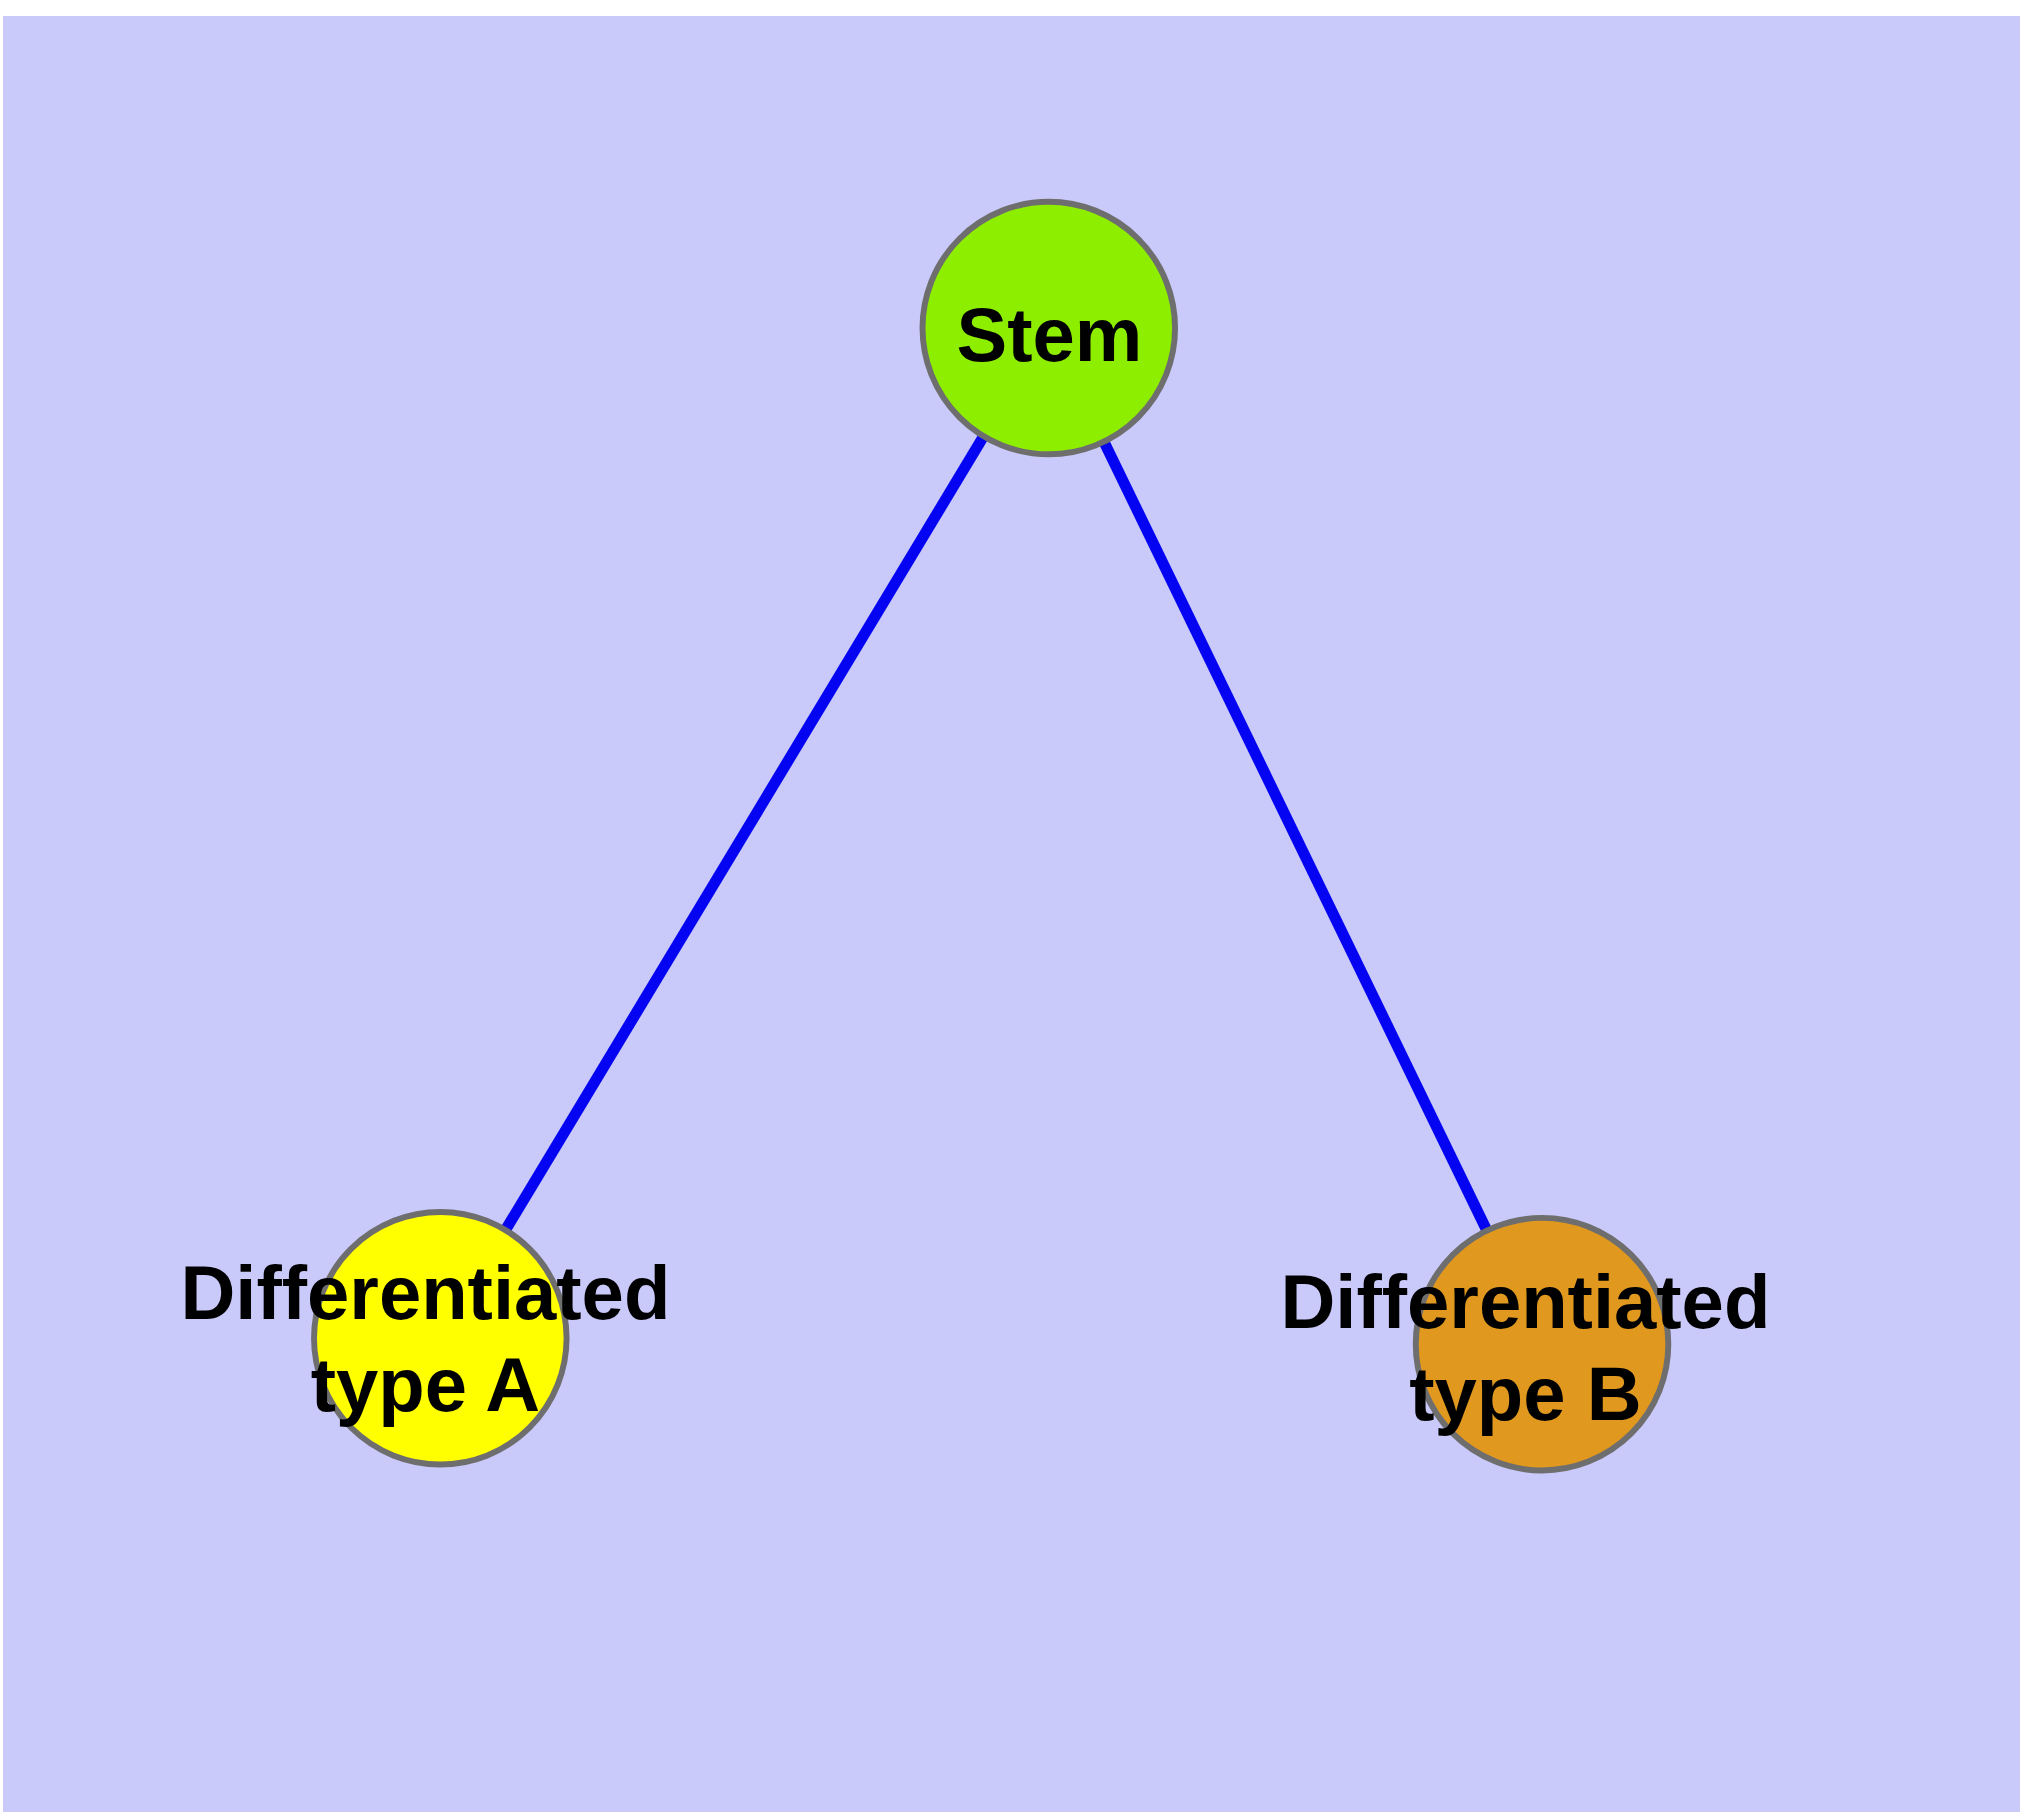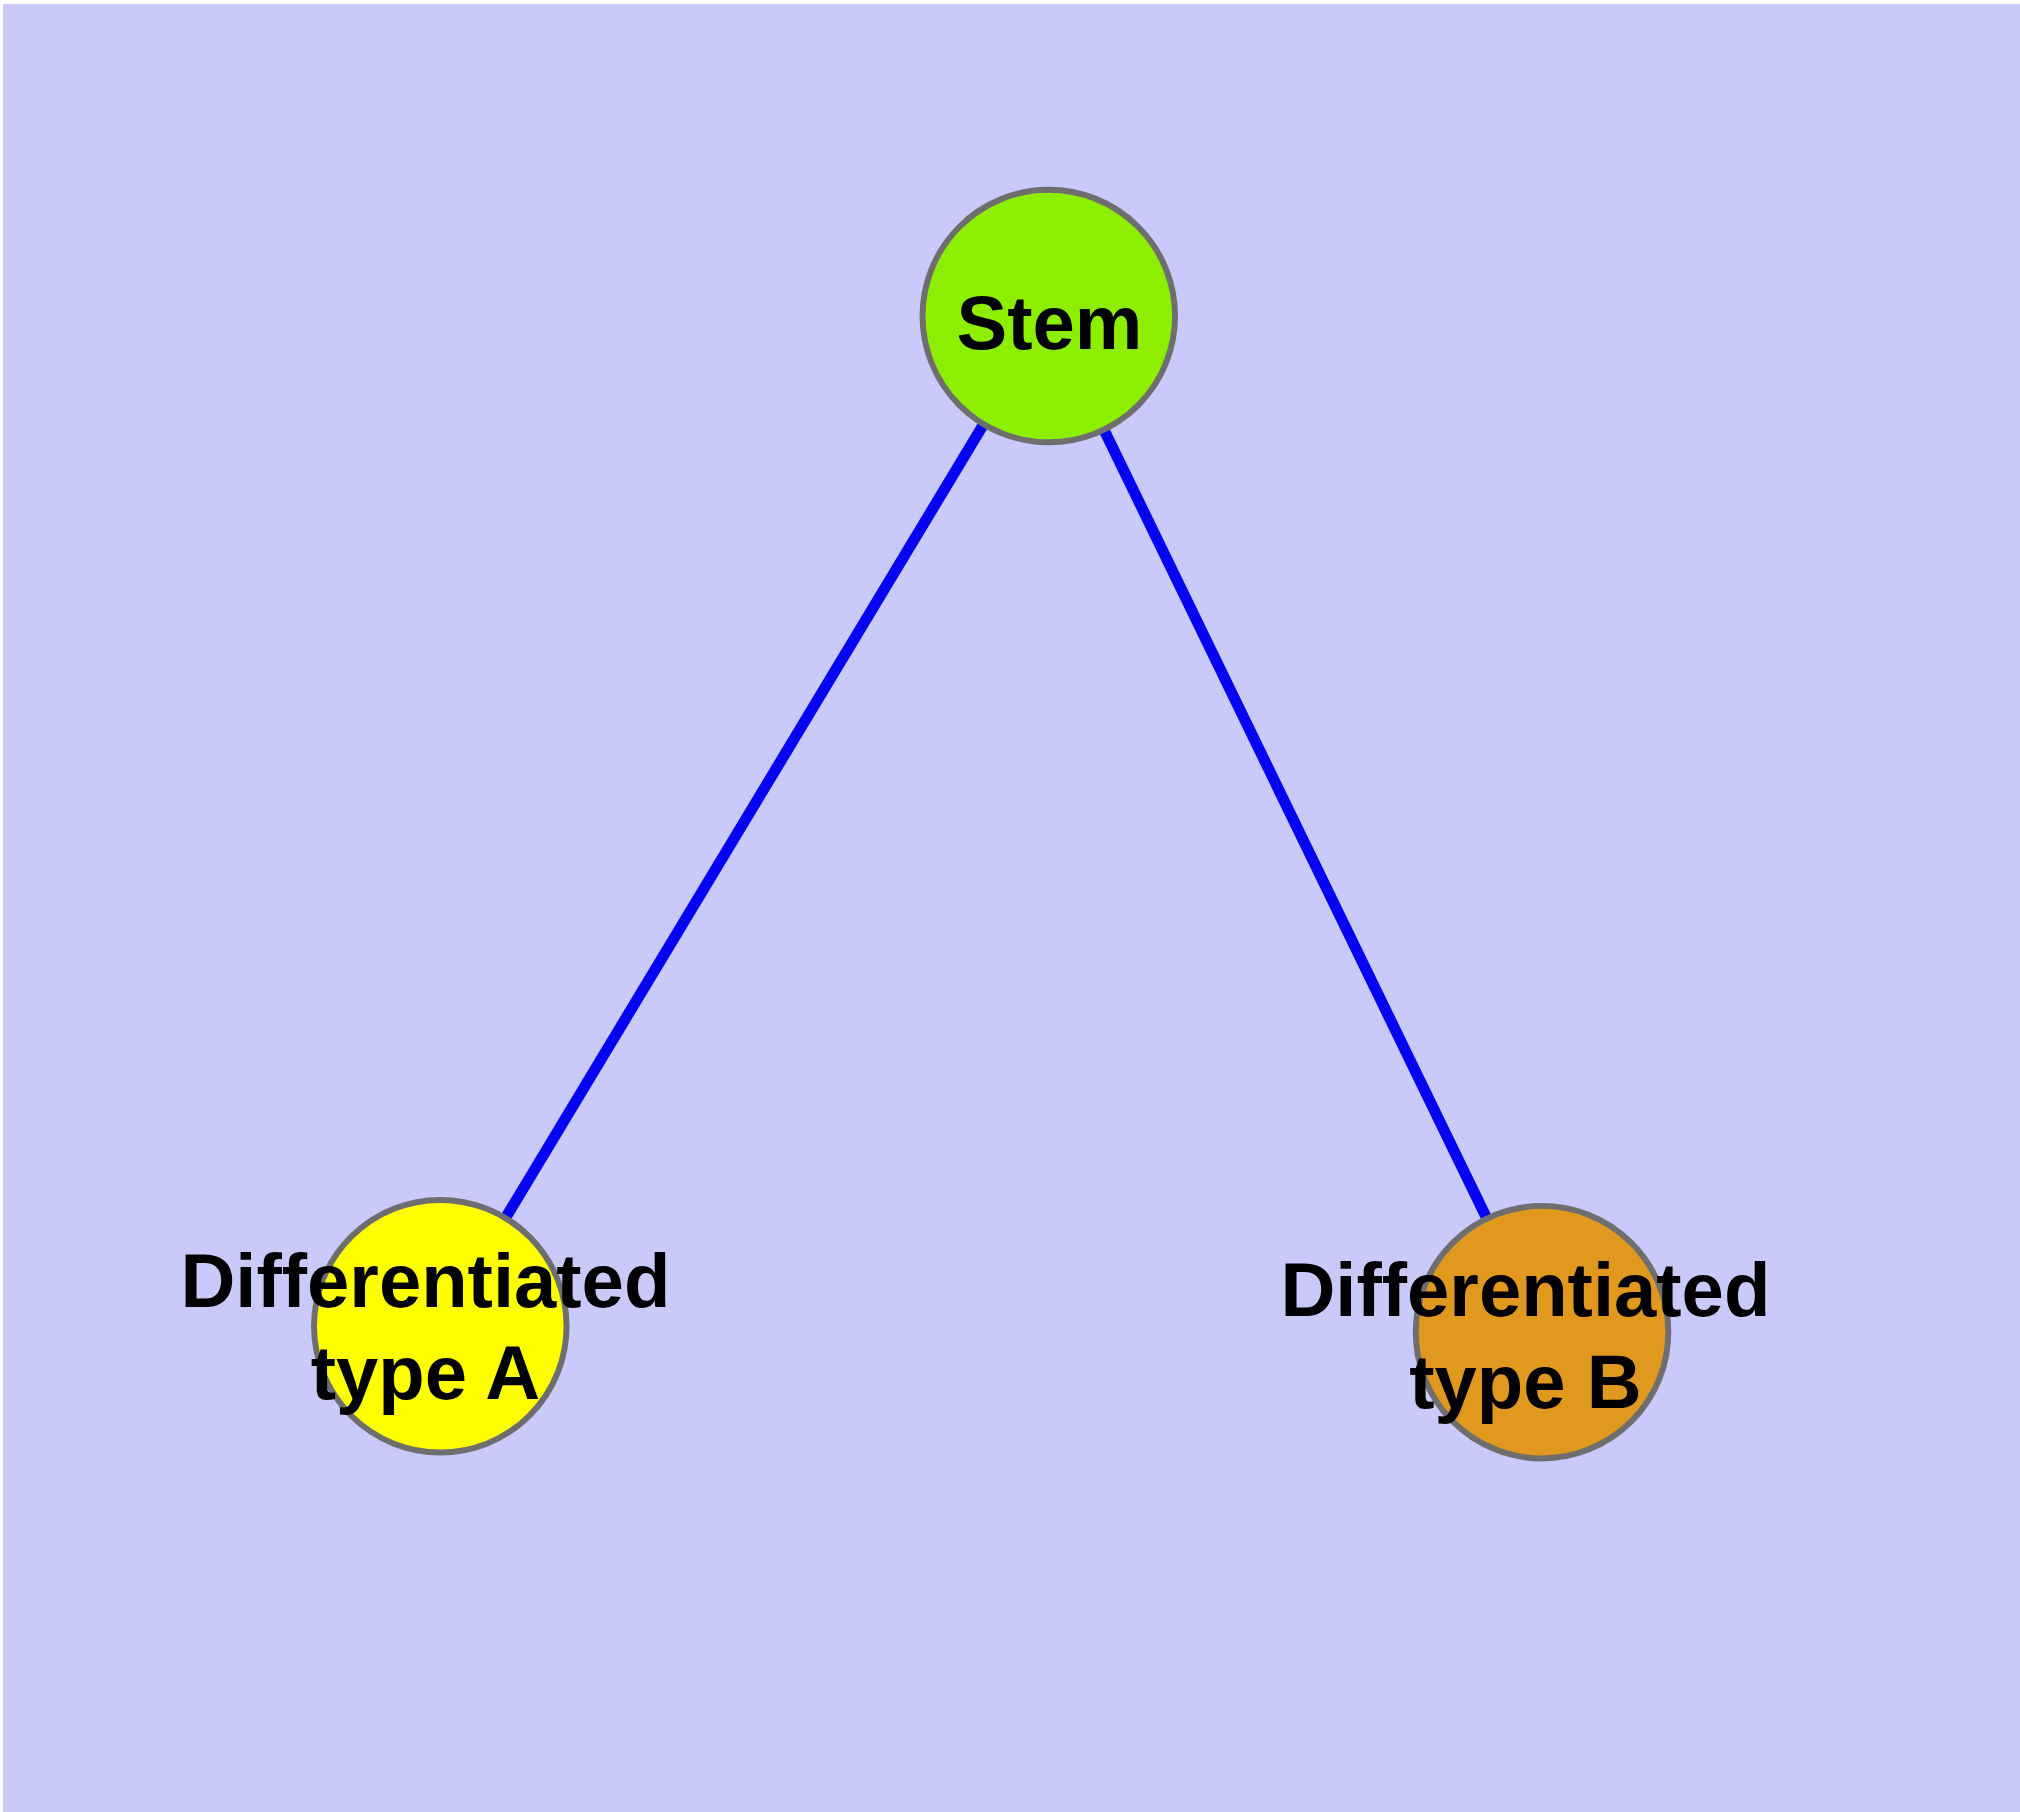--- a/index.html
+++ b/index.html
@@ -7,21 +7,21 @@
     padding: 0;
     background: #ffffff;
     width: 2021px;
     height: 1812px;
     overflow: hidden;
     font-family: "Liberation Sans", sans-serif;
   }
   .stage {
     position: absolute;
     left: 0;
-    top: 0;
+    top: 12px;
     width: 2021px;
     height: 1568px;
     background: #ffffff;
   }
   .canvas {
     position: absolute;
     left: 3.4px;
     top: 4.2px;
     width: 2017px;
     height: 1808px;

